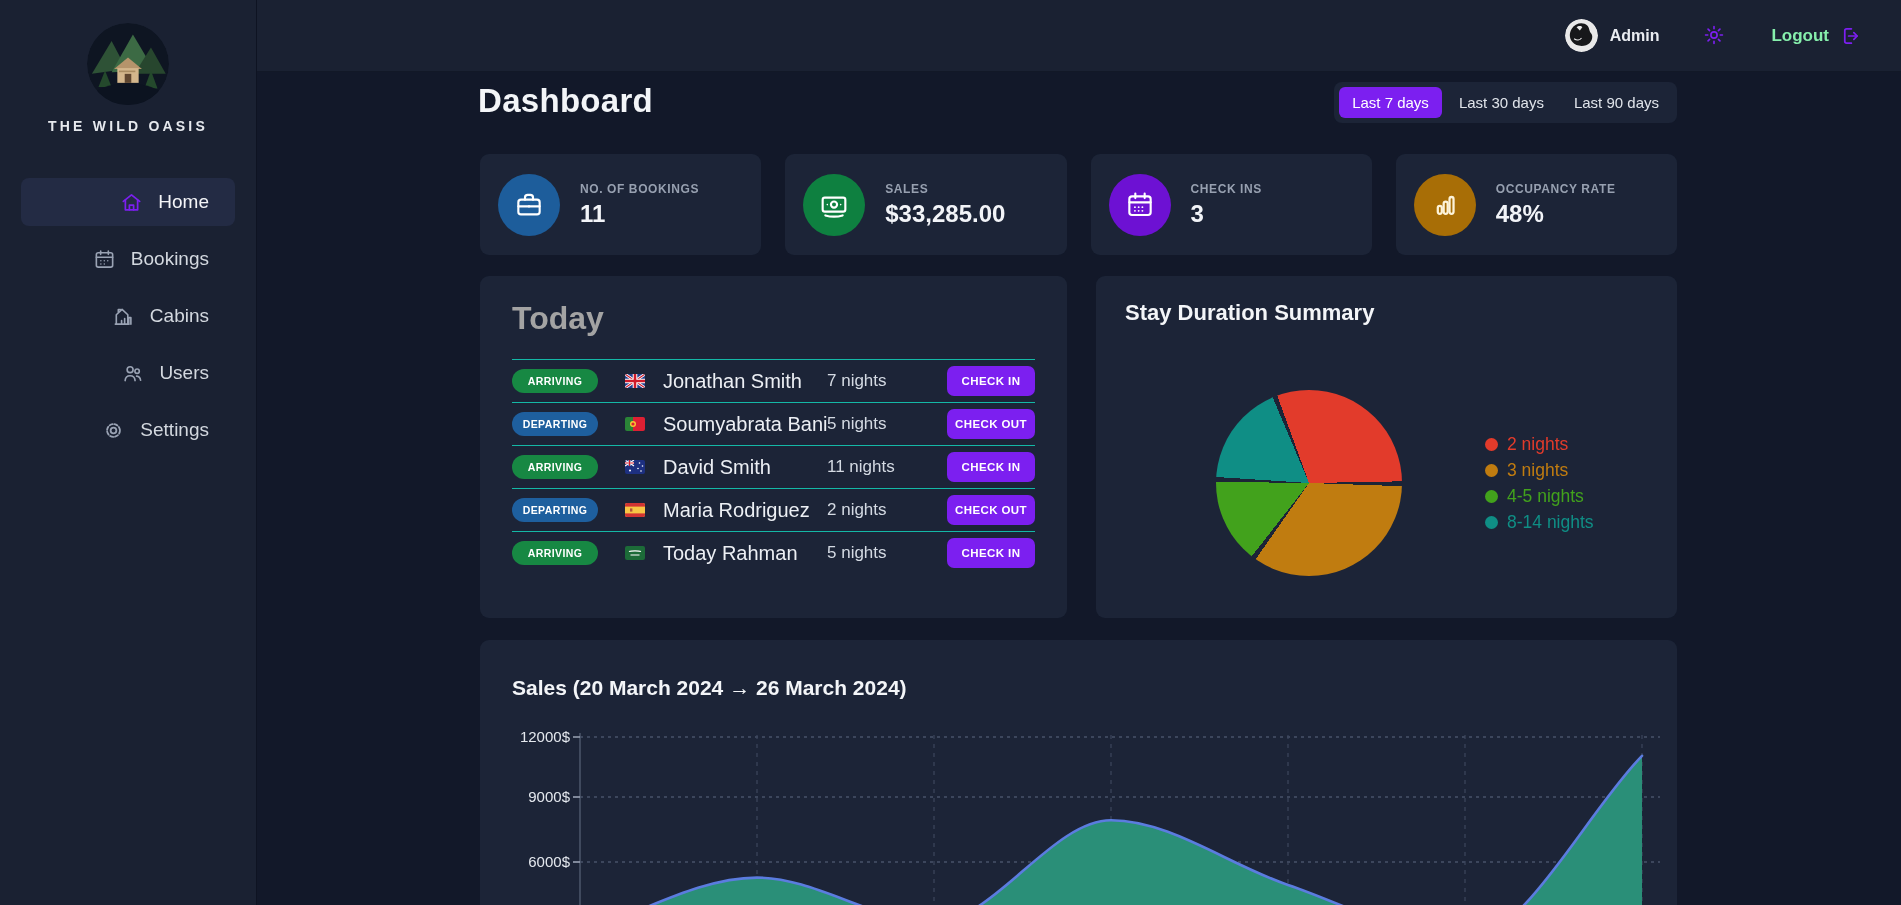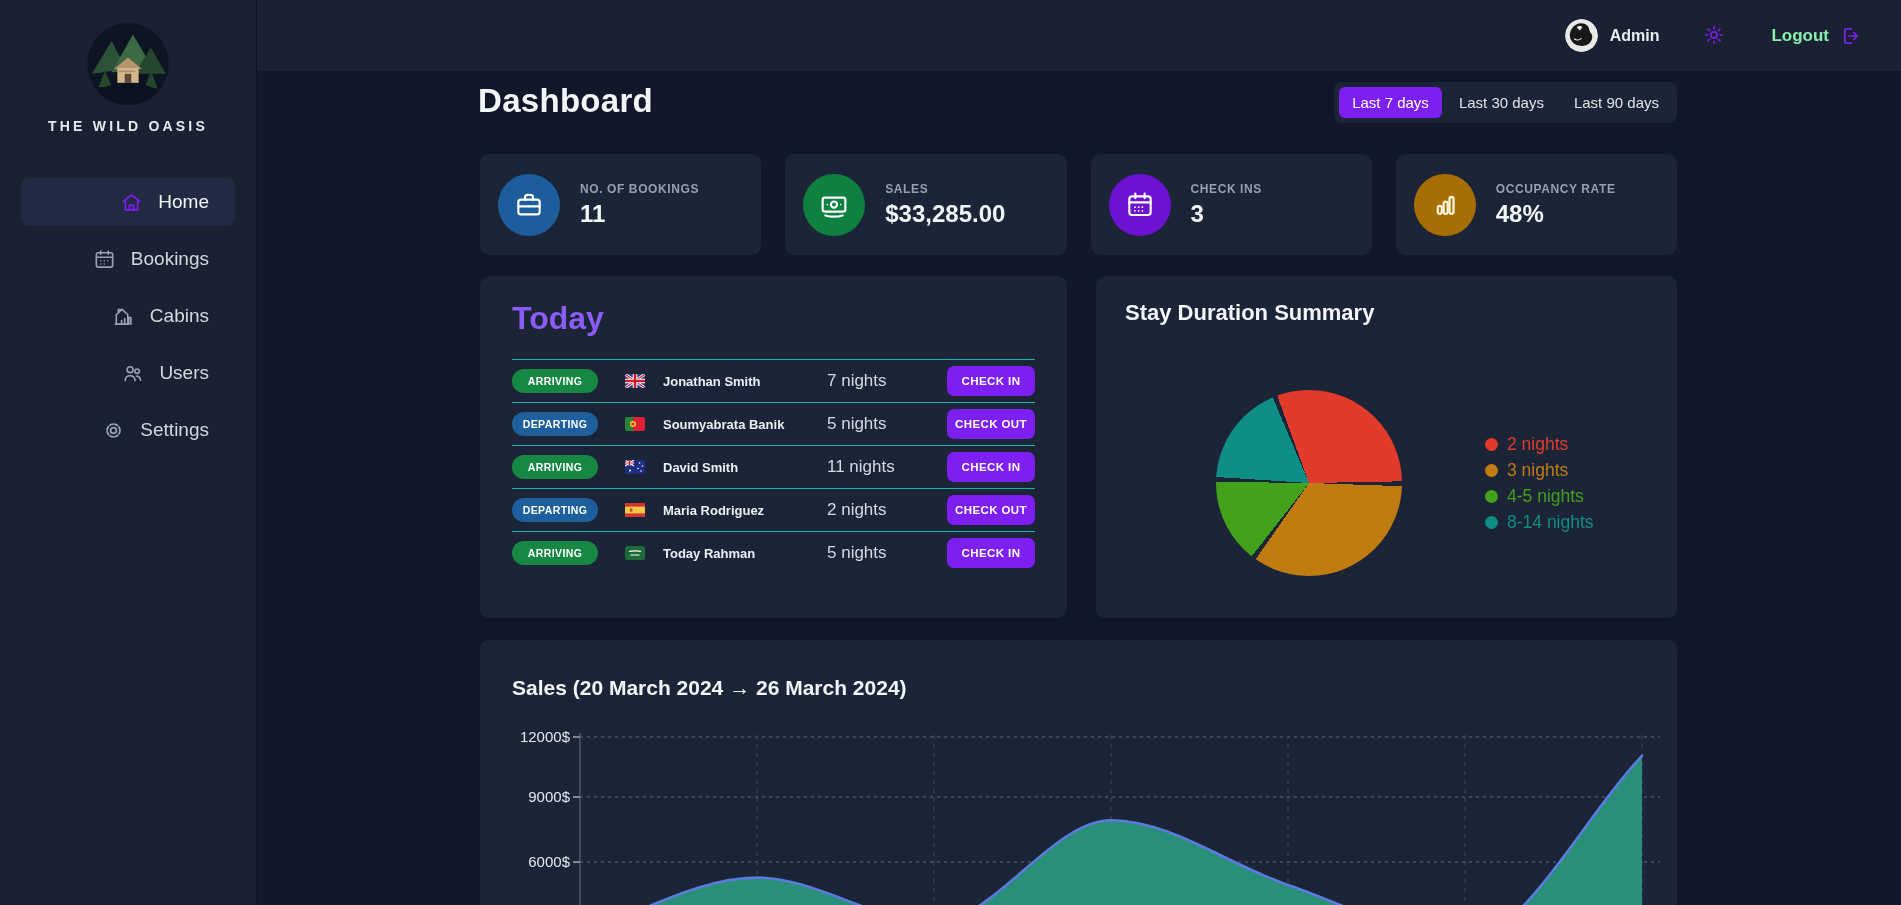--- a/index.html
+++ b/index.html
@@ -57,28 +57,28 @@
   .stat-label { font-size:12px; font-weight:700; letter-spacing:.6px; color:#97a0b0;
                 text-transform:uppercase; }
   .stat-value { font-size:24px; font-weight:700; color:#f2f4f8; margin-top:4px; }
 
   
   .card { position:absolute; background:#1c2437; border-radius:9px; }
   .today-card { left:480px; top:276px; width:587px; height:342px; padding:24px 32px 0; }
   .stay-card  { left:1096px; top:276px; width:581px; height:342px; padding:24px 29px 0; }
   .sales-card { left:480px; top:640px; width:1197px; height:340px; padding:0; overflow:hidden; }
 
-  .today-title { font-size:32px; font-weight:700; color:#8b5cf6; }
+  .today-title { font-size:32px; font-weight:700; color:#a3a3a3; }
   .today-rows { margin-top:22px; }
   .t-row { display:flex; align-items:center; height:43px; border-top:1px solid #14b8a6; }
   .badge { width:86px; text-align:center; padding:6px 0; border-radius:100px; color:#fff;
            font-size:10.5px; font-weight:700; letter-spacing:.4px; flex:none; }
   .flag { width:20px; height:14px; border-radius:2px; overflow:hidden; flex:none;
           margin-left:27px; display:flex; }
-  .g-name { flex:1 1 auto; margin-left:18px; font-size:13px; font-weight:700; color:#eceff4;
+  .g-name { flex:1 1 auto; margin-left:18px; font-size:20px; font-weight:400; color:#eceff4;
             white-space:nowrap; overflow:hidden; }
   .g-nights { width:120px; font-size:17px; color:#d4dae3; flex:none; }
   .row-action { width:88px; height:30px; flex:none; border:none; border-radius:7px;
                 background:var(--accent,#7c1ff0); color:#fff; font-size:11.5px; font-weight:700;
                 letter-spacing:.4px; cursor:pointer; font-family:inherit; }
 
   .stay-title { font-size:22px; font-weight:700; color:#f3f5f8; }
   .pie { position:absolute; left:120px; top:114px; width:186px; height:186px;
          border-radius:50%; }
   .legend { position:absolute; left:389px; top:155px; list-style:none; }

